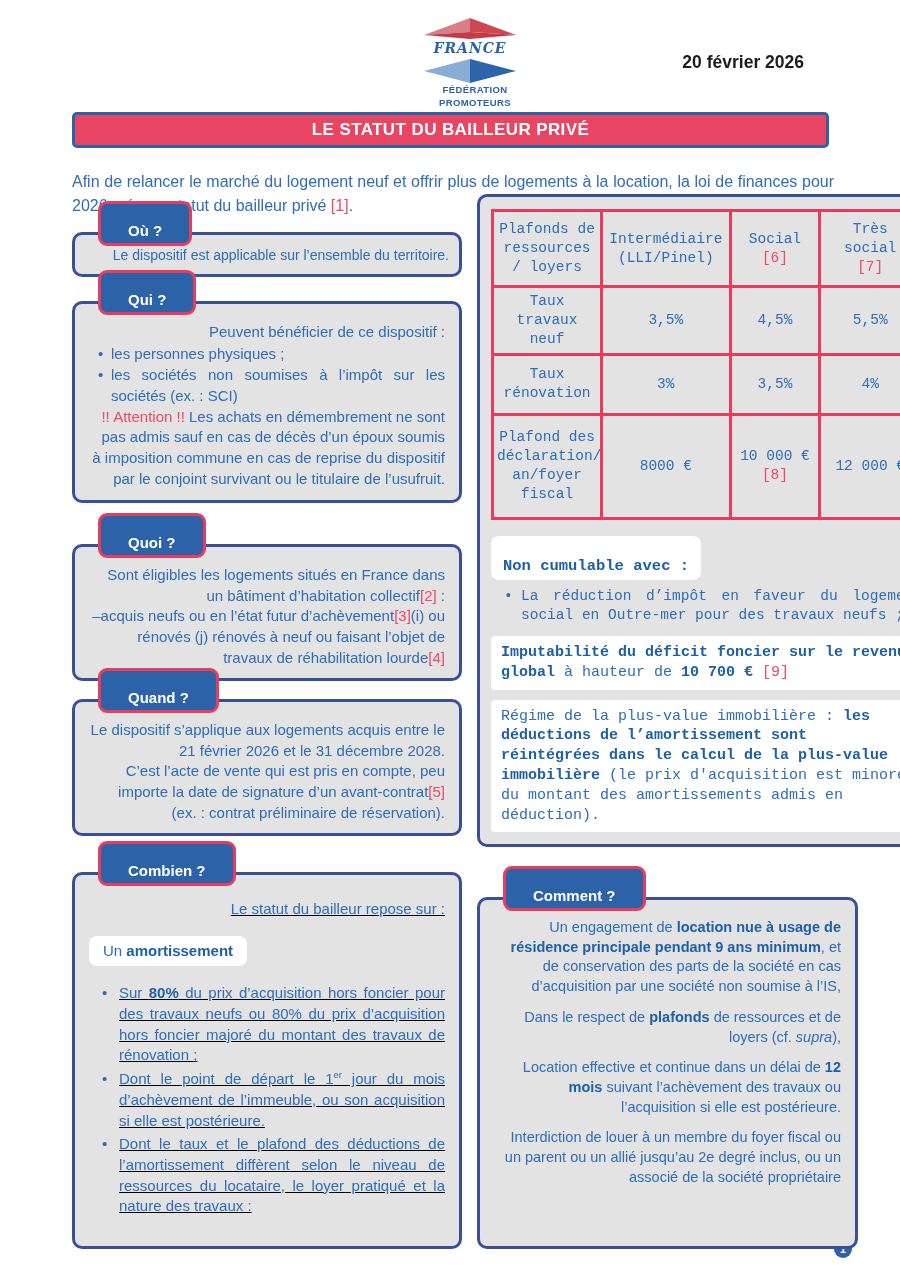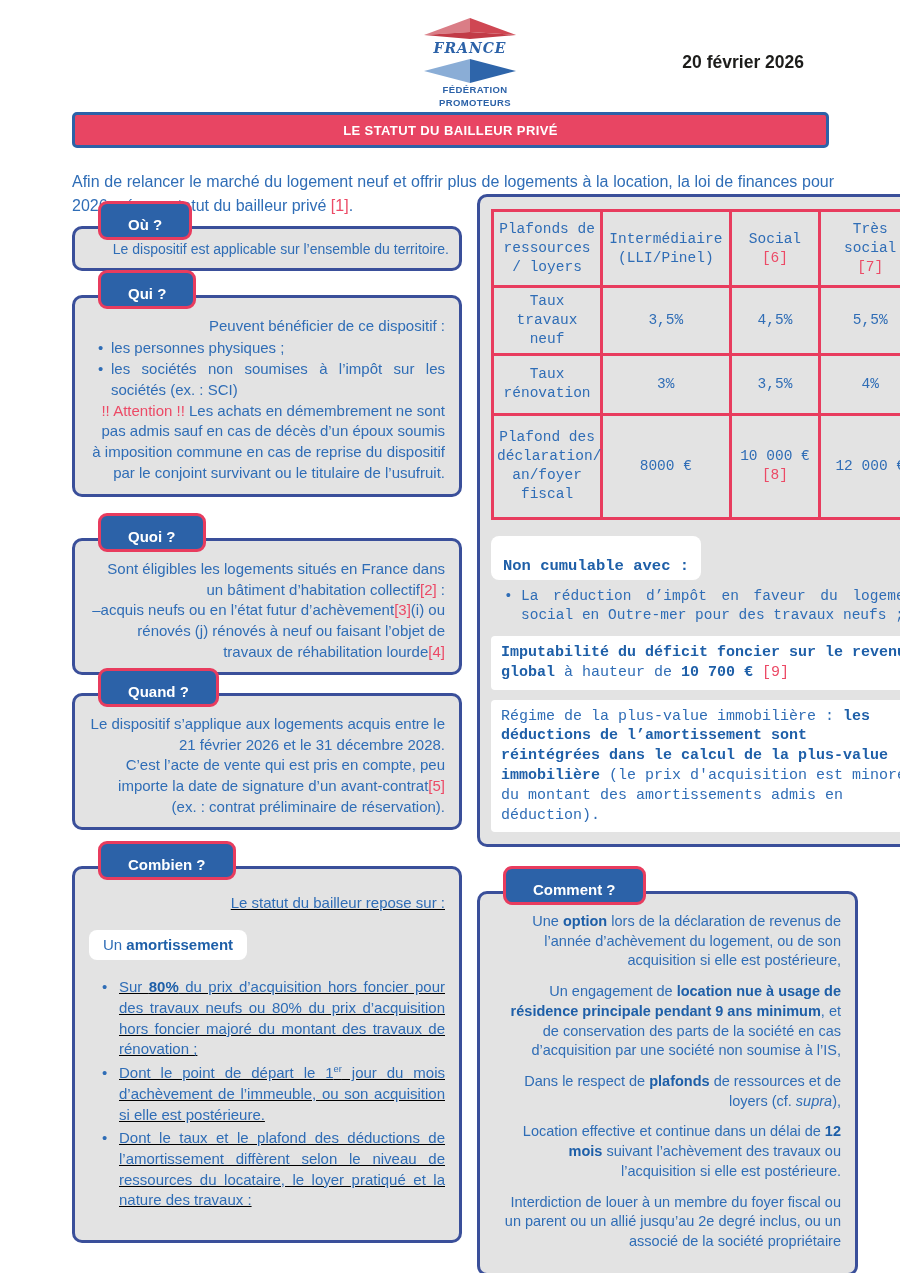--- a/index.html
+++ b/index.html
@@ -24,32 +24,32 @@
   .logo-country{font-family:"DejaVu Serif",serif;font-style:italic;font-weight:700;
     font-size:14px;color:var(--badge-blue);letter-spacing:1px;line-height:1.1;margin:1px 0 2px;}
   .logo-org{margin-top:0;text-align:center;padding-left:10px;}
   .logo-org div{font-size:9.5px;font-weight:700;color:var(--badge-blue);letter-spacing:.4px;line-height:1.3;}
   .doc-date{position:absolute;top:52px;right:96px;font-size:17.5px;font-weight:700;color:var(--date-black);}
 
   
   .banner{position:absolute;left:72px;top:112px;width:757px;height:36px;
     background:var(--banner-red);border:3px solid var(--badge-blue);border-radius:5px;
     display:flex;align-items:center;justify-content:center;}
-  .banner span{color:#fff;font-weight:700;font-size:13px;letter-spacing:.4px;}
+  .banner span{color:#fff;font-weight:700;font-size:17px;letter-spacing:.4px;}
 
   .intro{position:absolute;left:72px;top:170px;width:762px;font-size:16px;line-height:1.48;color:var(--text-blue);}
 
   
   .col-left{position:absolute;left:72px;top:0;width:390px;}
   .col-right{position:absolute;left:477px;top:0;width:381px;}
   .section{position:absolute;left:0;width:100%;}
 
   .badge{display:inline-block;position:relative;z-index:2;margin-left:26px;
     background:var(--badge-blue);color:#fff;font-weight:700;font-size:15px;
-    padding:12px 27px 4px;border:3px solid var(--accent-red);border-radius:9px;}
+    padding:18px 27px 4px;border:3px solid var(--accent-red);border-radius:9px;}
   .panel{position:relative;z-index:1;margin-top:-14px;background:var(--panel-gray);
     border:3px solid var(--navy);border-radius:10px;padding:18px 14px 10px;
     color:var(--text-blue);font-size:15px;line-height:1.38;}
   .panel p{margin:0;text-align:right;}
   .just{text-align:justify;}
 
   #sec-ou{top:201px;}  #sec-qui{top:270px;}  #sec-quoi{top:513px;}
   #sec-quand{top:668px;} #sec-combien{top:841px;text-decoration:underline;} #sec-comment{top:866px;}
   #sec-ou .panel{padding:11px 10px 9px;font-size:14px;white-space:nowrap;}
   #sec-combien .panel{min-height:377px;padding-top:24px;}
@@ -206,21 +206,20 @@
         <div class="bullet just"><span>La réduction d’impôt en faveur du logement social en Outre-mer pour des travaux neufs ;</span></div>
       </div>
 
       <div class="wbox"><span class="r-b">Imputabilité du déficit foncier sur le revenu global</span><span> à hauteur de </span><span class="r-b">10 700 €</span><span> </span><span class="r-red">[9]</span></div>
       <div class="wbox"><span>Régime de la plus-value immobilière : </span><span class="r-b">les déductions de l’amortissement sont réintégrées dans le calcul de la plus-value immobilière</span><span> (le prix d'acquisition est minoré du montant des amortissements admis en déduction).</span></div>
     </div>
 
     <div class="section" id="sec-comment">
       <div class="badge">Comment ?</div>
       <div class="panel">
-        <p class="just"><span>Une </span><span class="r-b">option</span><span> lors de la déclaration de revenus de l’année d’achèvement du logement, ou de son acquisition si elle est postérieure,</span></p>
         <p class="just"><span>Un engagement de </span><span class="r-b">location nue à usage de résidence principale pendant 9 ans minimum</span><span>, et de conservation des parts de la société en cas d’acquisition par une société non soumise à l’IS,</span></p>
         <p class="just"><span>Dans le respect de </span><span class="r-b">plafonds</span><span> de ressources et de loyers (cf. </span><span class="r-i">supra</span><span>),</span></p>
         <p class="just"><span>Location effective et continue dans un délai de </span><span class="r-b">12 mois</span><span> suivant l’achèvement des travaux ou l’acquisition si elle est postérieure.</span></p>
         <p class="just"><span>Interdiction de louer à un membre du foyer fiscal ou un parent ou un allié jusqu’au 2e degré inclus, ou un associé de la société propriétaire</span></p>
       </div>
     </div>
 
   </div>
 
   <div class="page-num">1</div>

